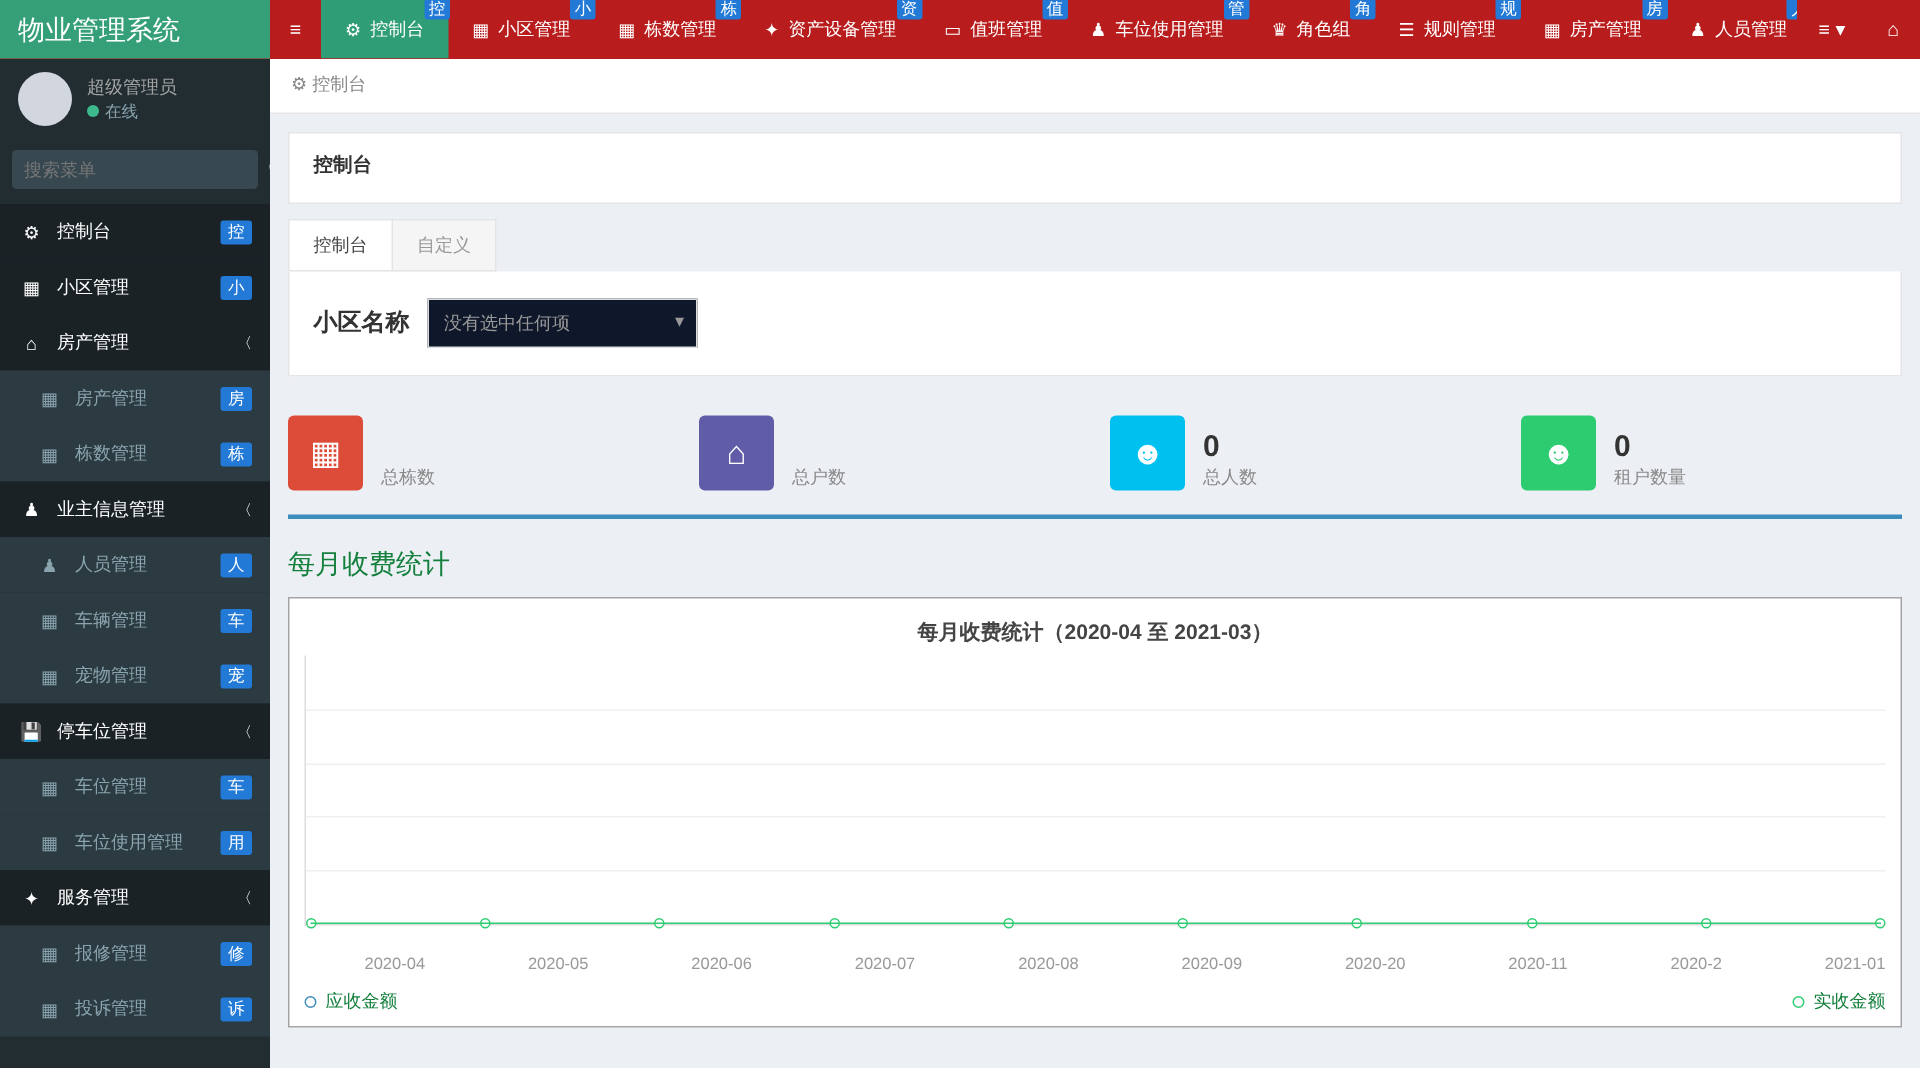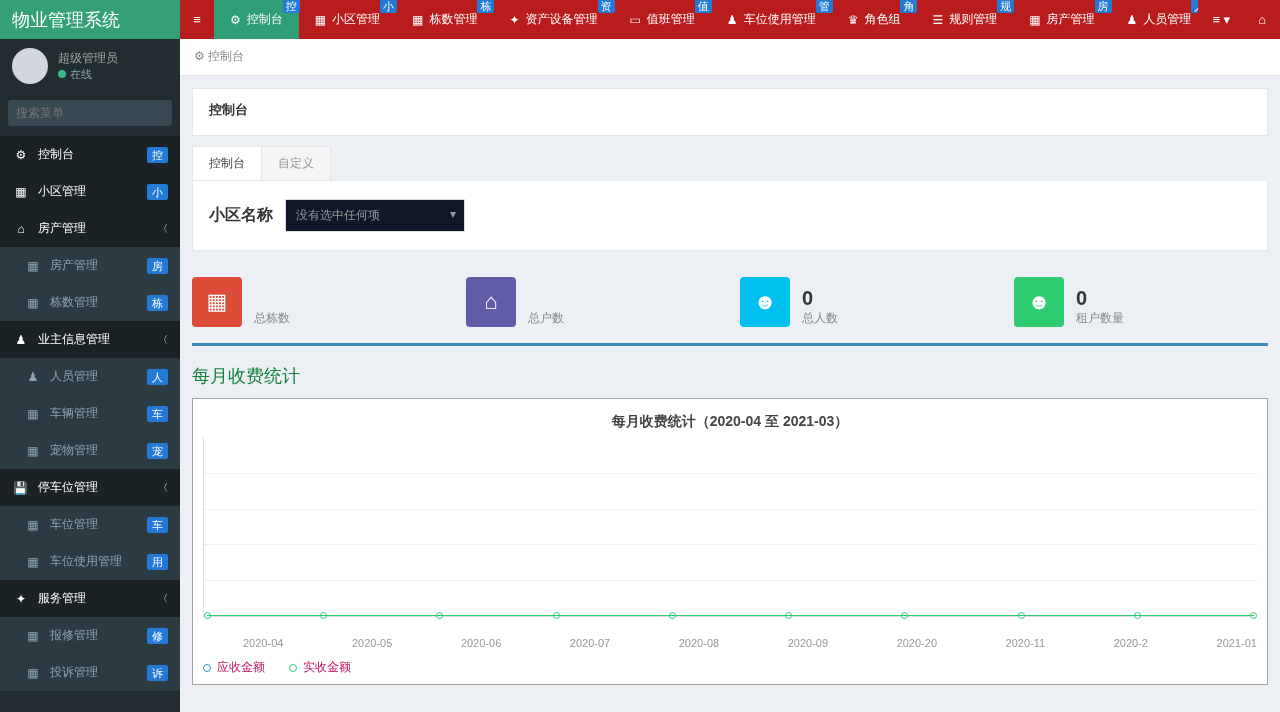--- a/index.html
+++ b/index.html
@@ -63,21 +63,21 @@
 .chart-box{background:#fff;padding:14px 10px 8px;border:1px solid #a3a3a3}
 .chart-title{text-align:center;font-weight:bold;font-size:14px;color:#444;margin-bottom:6px}
 .chart-area{display:flex;height:200px}
 .yaxis{display:flex;flex-direction:column;justify-content:space-between;align-items:flex-end;padding-right:6px;color:#999;font-size:11px;padding-bottom:20px}
 .plot{flex:1;position:relative;border-left:1px solid #ddd;border-bottom:1px solid #ddd;margin-bottom:20px}
 .grid-line{position:absolute;left:0;right:0;border-top:1px solid #f0f0f0}
 .line-zero{position:absolute;left:0;right:0;bottom:0;height:2px;display:flex;justify-content:space-between;align-items:center}
 .pt{width:7px;height:7px;border:1.5px solid #2ecc71;border-radius:50%;background:#fff}
 .line-zero::before{content:"";position:absolute;left:3px;right:3px;top:50%;border-top:1.5px solid #2ecc71}
 .xaxis{display:flex;justify-content:space-between;margin-left:40px;color:#999;font-size:11px}
-.legend{display:flex;justify-content:flex-start;gap:24px;margin-top:10px;font-size:12px;color:#be185d}
+.legend{display:flex;justify-content:space-between;margin-top:10px;font-size:12px;color:#15803d}
 .legend .lg{display:flex;align-items:center;gap:6px}
 .legend .sw1{width:8px;height:8px;border:1.5px solid #3c8dbc;border-radius:50%}
 .legend .sw2{width:8px;height:8px;border:1.5px solid #2ecc71;border-radius:50%}
 
 .i::before{font-style:normal}
 .i-dash::before{content:"⚙"}
 .i-build::before{content:"▦"}
 .i-home::before{content:"⌂"}
 .i-cog::before{content:"✦"}
 .i-cal::before{content:"▭"}

